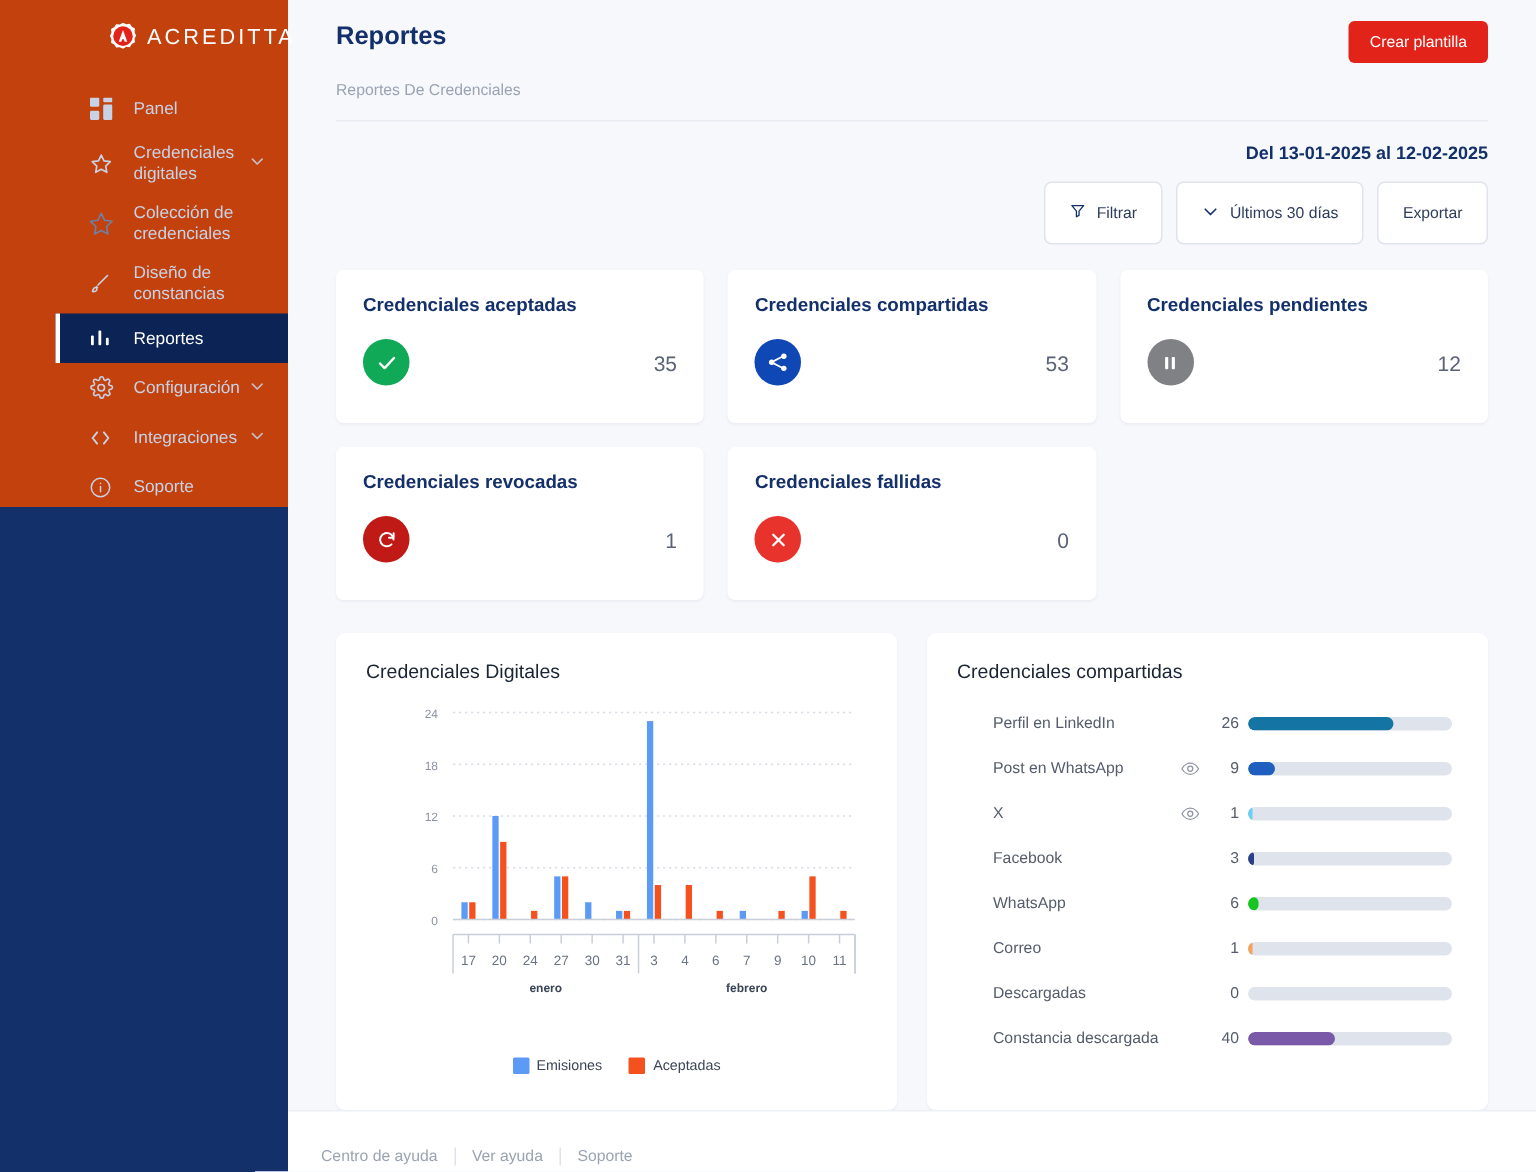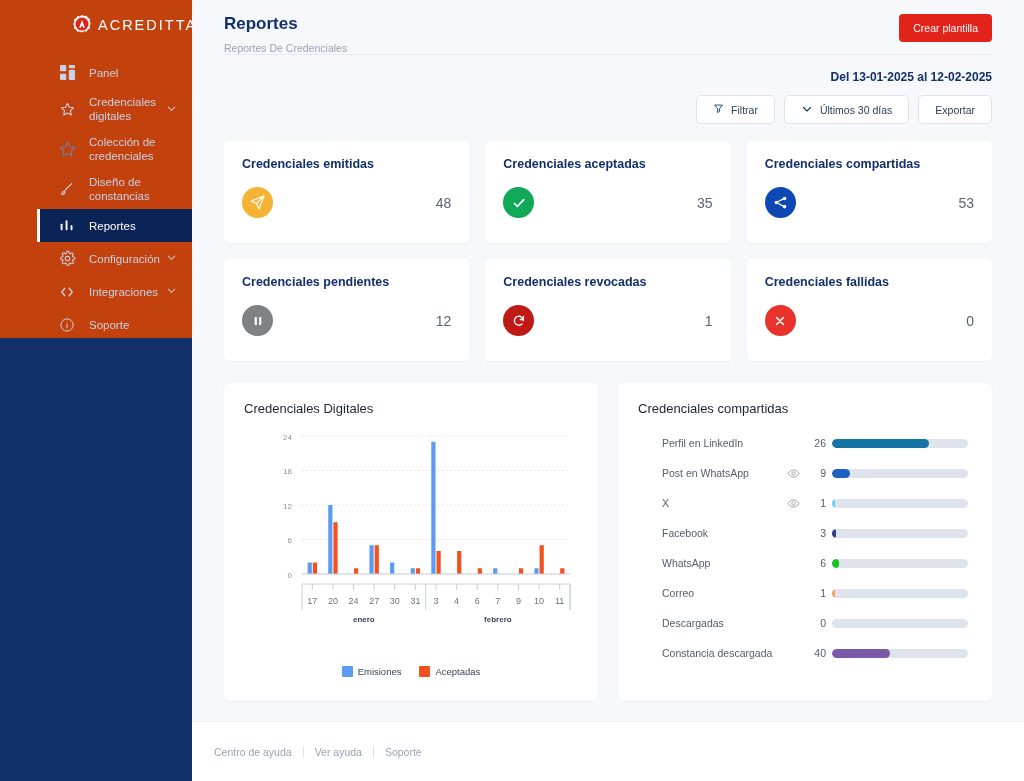--- a/index.html
+++ b/index.html
@@ -66,32 +66,32 @@
     display: flex; align-items: flex-start; justify-content: space-between;
     padding-top: 14px;
   }
   .page-title { color: #13306b; font-size: 17px; font-weight: bold; }
   .btn-primary {
     background: #e2231a; color: #fff; border: none; border-radius: 4px;
     font-size: 10.5px; padding: 8px 14px; cursor: pointer;
     font-family: "Liberation Sans", sans-serif;
   }
   .breadcrumb {
-    color: #9aa3b2; font-size: 10.5px; margin-top: 0;
-    padding-bottom: 0; border-bottom: 1px solid #e7eaf1;
+    color: #9aa3b2; font-size: 10.5px; margin-top: 12px;
+    padding-bottom: 14px; border-bottom: 1px solid #e7eaf1;
   }
 
   .range-row { text-align: right; margin-top: 12px; }
   .range-label { color: #13306b; font-size: 12px; font-weight: bold; }
   .toolbar {
     display: flex; justify-content: flex-end; gap: 9px; margin-top: 10px;
   }
   .btn-ghost {
     background: #ffffff; border: 1px solid #dfe3ec; border-radius: 5px;
-    color: #2c3c5a; font-size: 10.5px; padding: 0 16px; height: 29px;
+    color: #2c3c5a; font-size: 10.5px; padding: 0 16px; height: 42px;
     display: flex; align-items: center; gap: 7px; cursor: pointer;
     font-family: "Liberation Sans", sans-serif;
   }
 
   
   .cards {
     display: grid; grid-template-columns: repeat(3, 1fr);
     gap: 16px; margin-top: 17px;
   }
   .card {
@@ -313,31 +313,20 @@
           </span>
           <span>Últimos 30 días</span>
         </button>
         <button class="btn-ghost">
           <span>Exportar</span>
         </button>
       </div>
 
       <div class="cards">
 
-        <div class="card">
-          <div class="card-title">Credenciales emitidas</div>
-          <div class="card-body">
-            <span class="badge" style="background:#f5b335">
-              <svg width="17" height="17" viewBox="0 0 24 24" fill="none" stroke="#ffffff" stroke-width="1.7">
-                <path d="M21 3L10.5 13.5M21 3l-6.8 18-3.7-7.5L3 9.8z" stroke-linejoin="round"></path>
-              </svg>
-            </span>
-            <span class="card-value">48</span>
-          </div>
-        </div>
 
         <div class="card">
           <div class="card-title">Credenciales aceptadas</div>
           <div class="card-body">
             <span class="badge" style="background:#0fa958">
               <svg width="16" height="16" viewBox="0 0 24 24" fill="none" stroke="#ffffff" stroke-width="2.4">
                 <path d="M5 12.5l4.6 4.6L19 7" stroke-linecap="round" stroke-linejoin="round"></path>
               </svg>
             </span>
             <span class="card-value">35</span>

